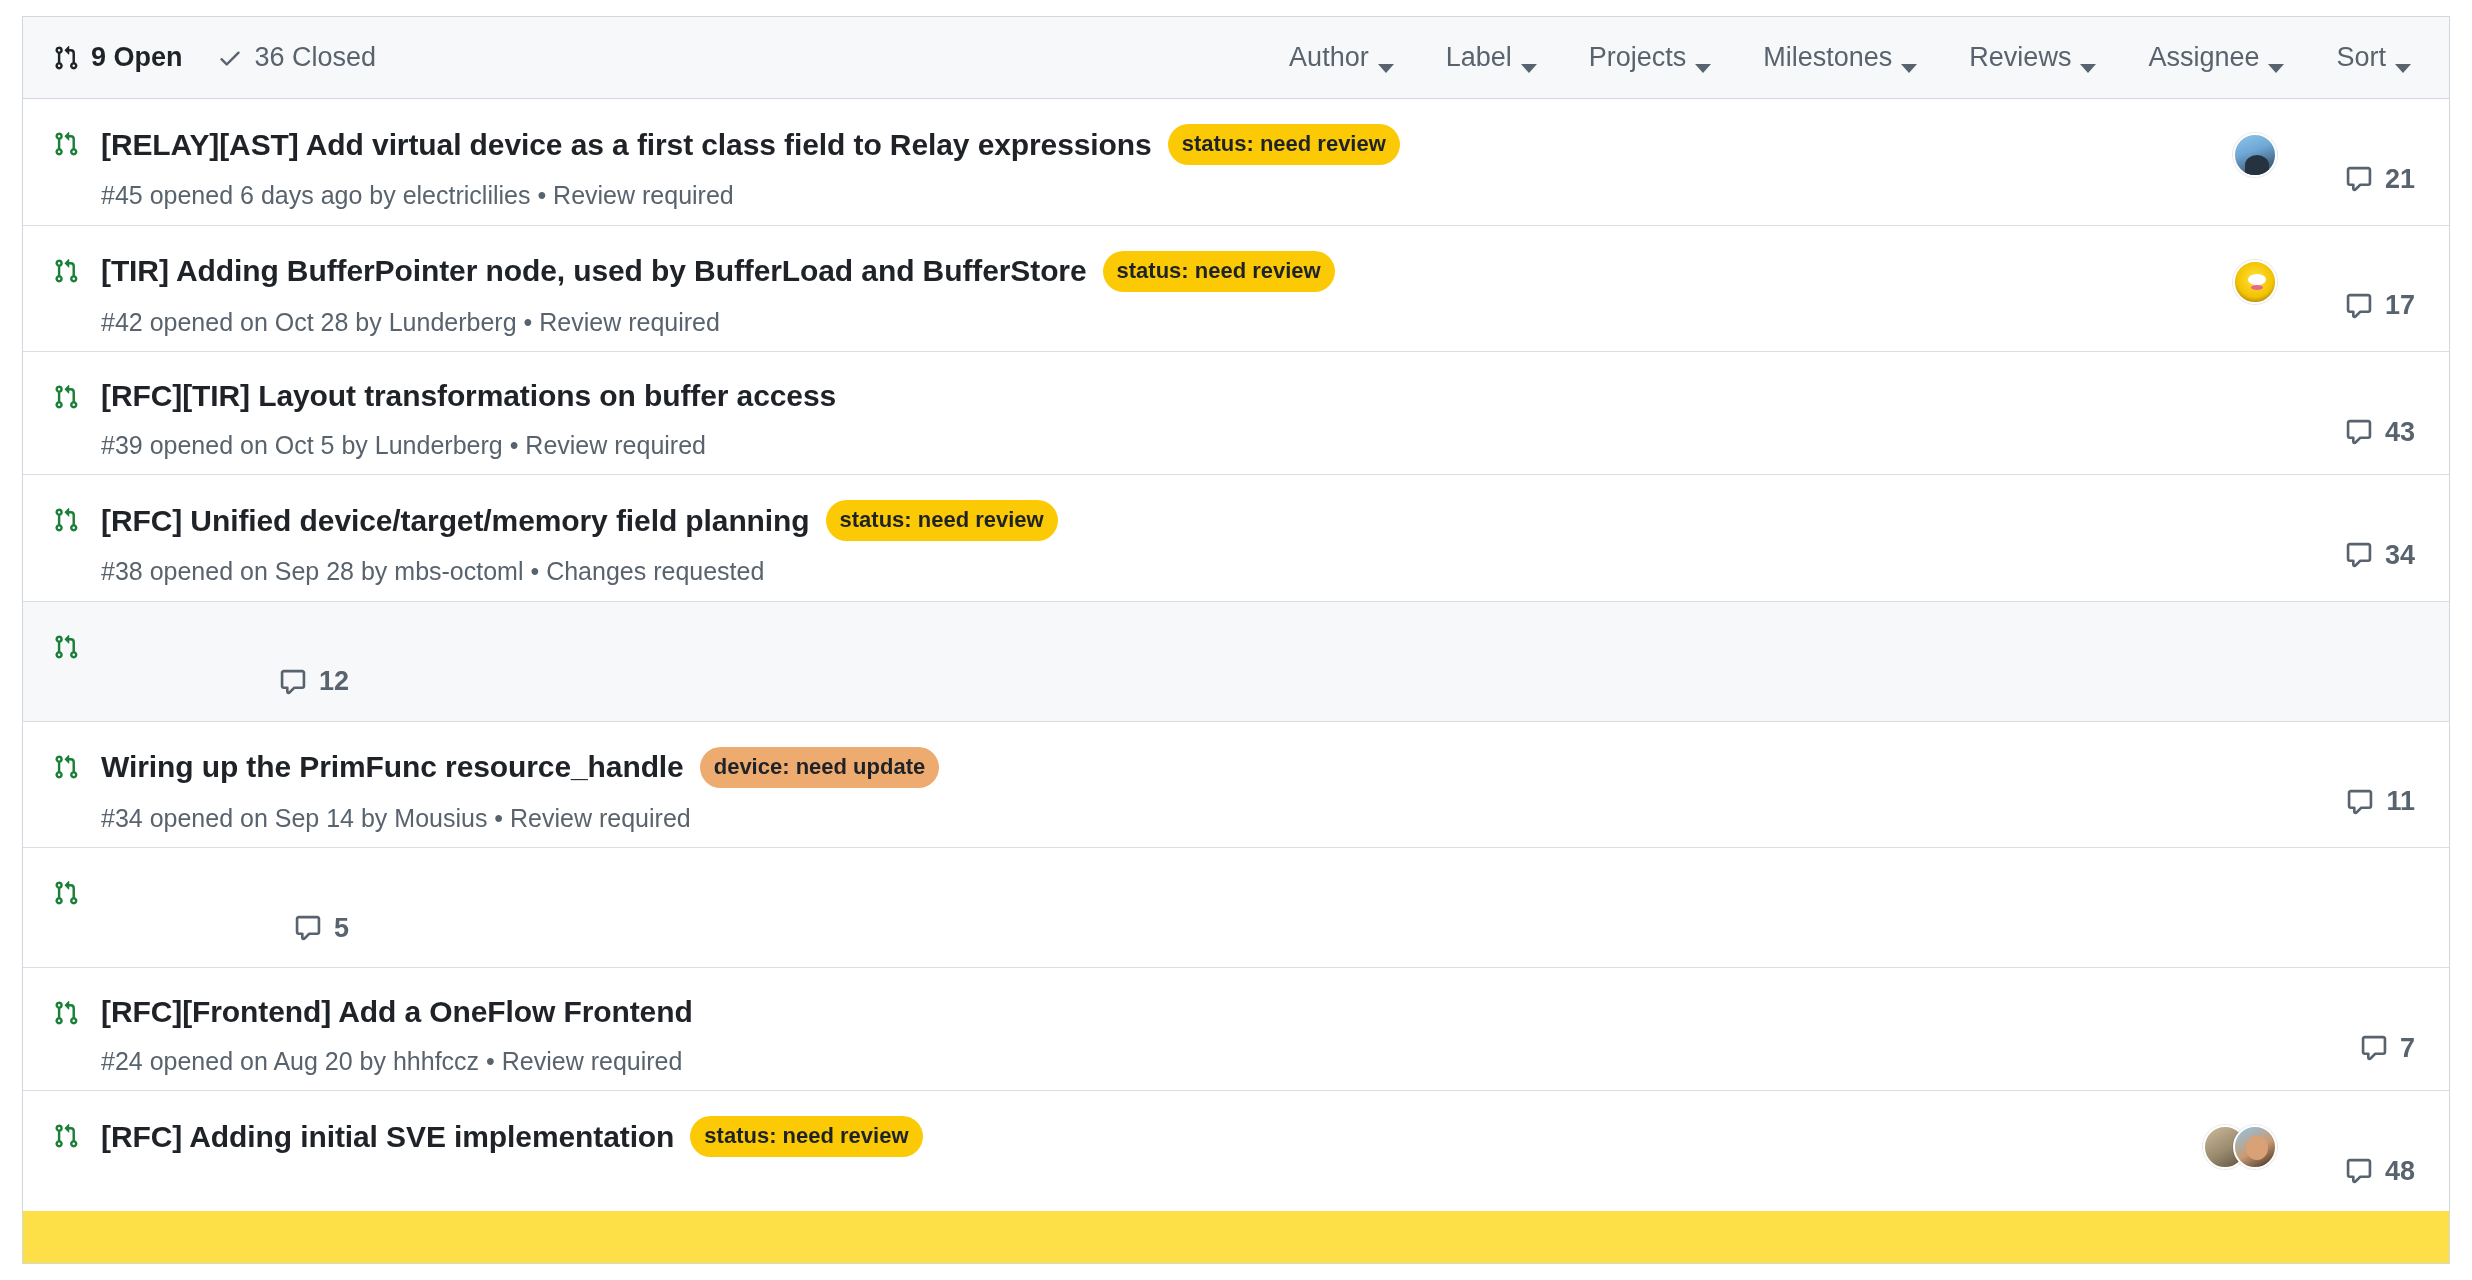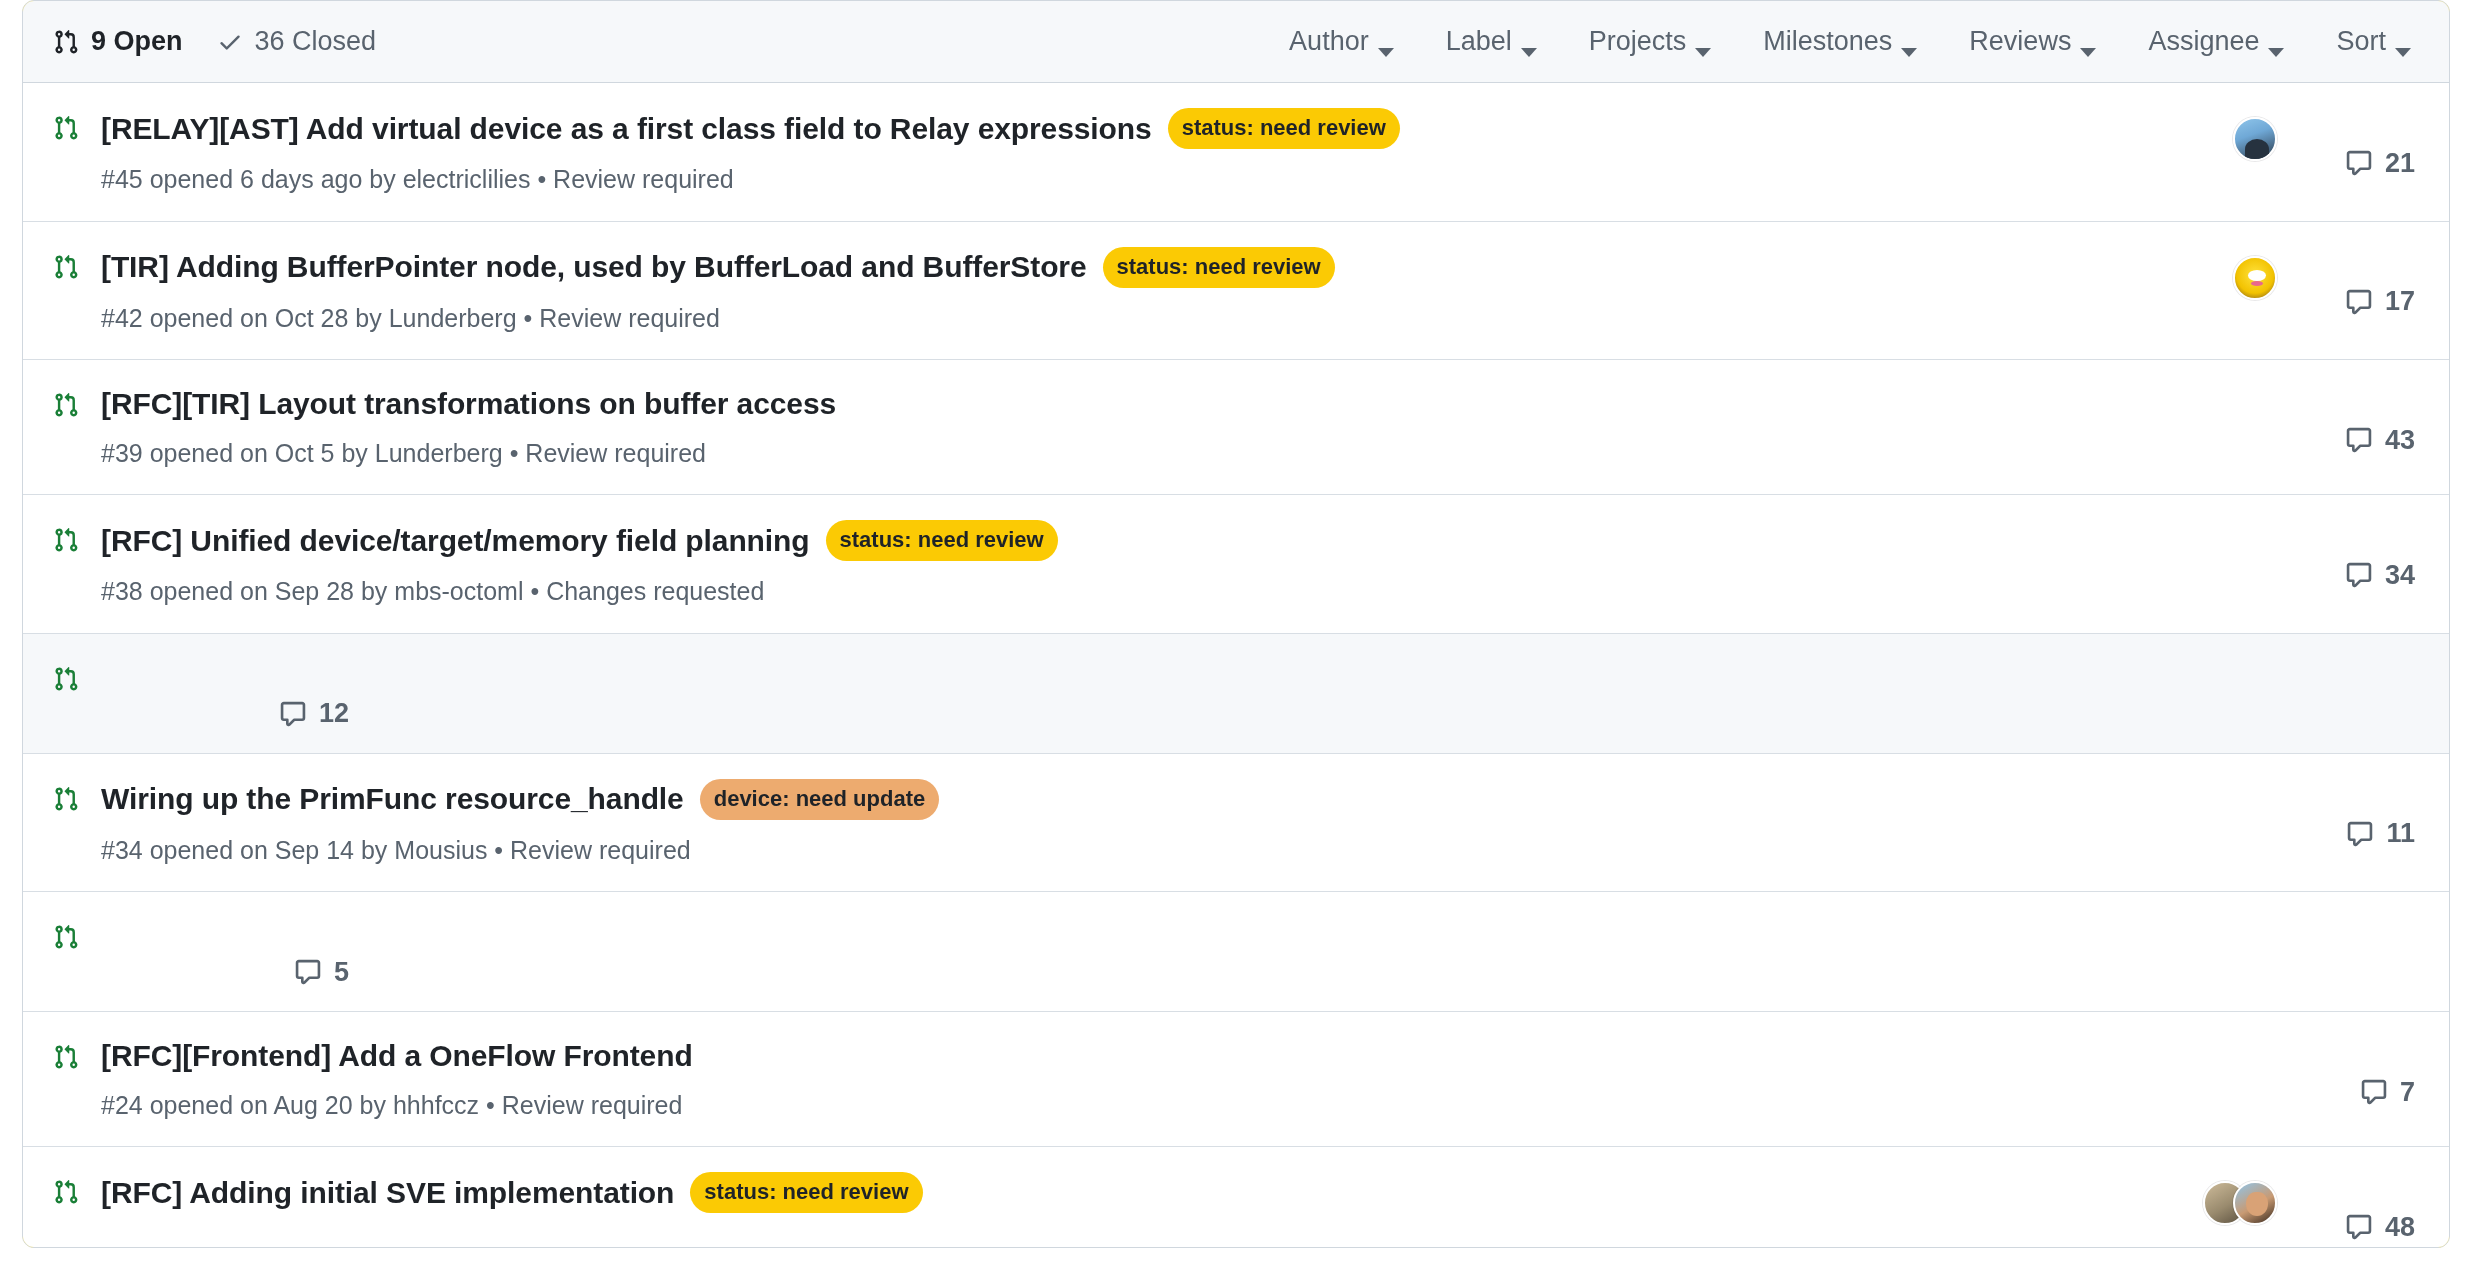--- a/index.html
+++ b/index.html
@@ -11,25 +11,25 @@
   }
   body {
     width: 2472px;
     height: 1280px;
     overflow: hidden;
   }
 
   .pr-container {
     position: absolute;
     left: 22px;
-    top: 0;
+    top: 16px;
     width: 2428px;
     height: 1248px;
     border: 1px solid #d0d7de;
-    border-radius: 12px;
+    border-radius: 0;
     background: #fde047;
     overflow: hidden;
   }
 
   
   .pr-header {
     display: flex;
     align-items: center;
     height: 82px;
     background: #f6f8fa;
@@ -79,21 +79,21 @@
     border-left: 8px solid transparent;
     border-right: 8px solid transparent;
     border-top: 9px solid #59636e;
     margin-top: 4px;
   }
 
   
   .pr-row {
     display: flex;
     align-items: flex-start;
-    padding: 25px 34px 25px 30px;
+    padding: 25px 34px 13px 30px;
     border-bottom: 1px solid #d8dee4;
     background: #ffffff;
     min-height: 120px;
   }
   .pr-row:last-child { border-bottom: none; }
   .pr-row.shaded { background: #f6f8fa; }
 
   .row-icon {
     flex: 0 0 auto;
     padding-top: 7px;

